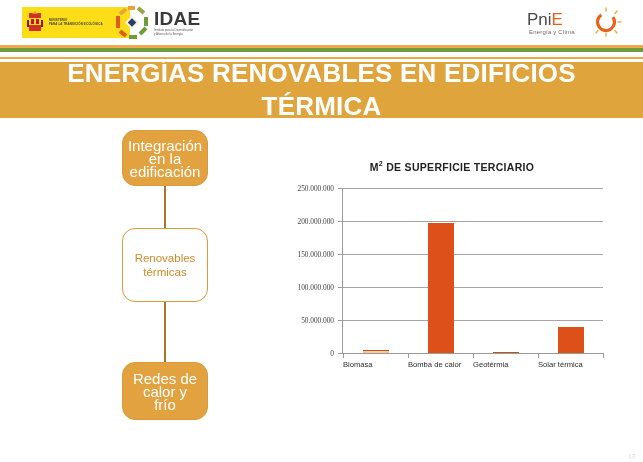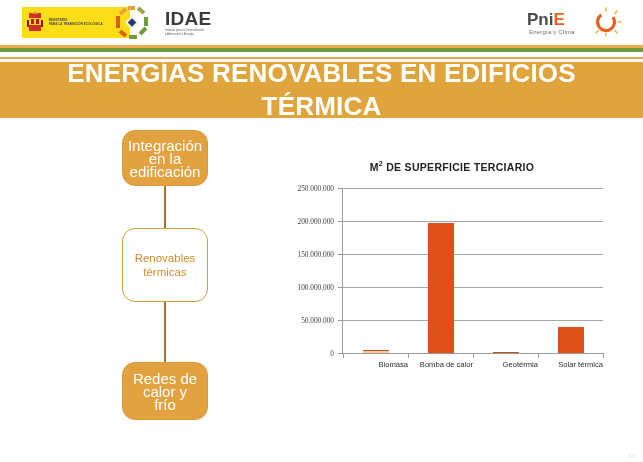--- a/index.html
+++ b/index.html
@@ -30,38 +30,38 @@
     margin-left:5px;
     font-size:2.9px; line-height:3.9px;
     letter-spacing:.15px;
     color:#3a3a3a;
     font-family:"Liberation Sans", sans-serif;
     font-weight:bold;
     white-space:pre-line;
   }
   .idae-logo{
     position:absolute; left:115px; top:6px; height:33px;
-    display:flex; align-items:center;gap:11px;
+    display:flex; align-items:center;
   }
   .idae-mark{width:34px;height:33px;flex:none;}
   .idae-words{margin-left:5px;}
   .idae-title{
     font-size:19px;font-weight:bold;color:#3a3a3a;
     letter-spacing:.3px;line-height:19px;
   }
   .idae-sub{
     font-size:2.9px;line-height:3.8px;color:#5a5a5a;
     white-space:pre-line;margin-top:1px;
   }
   .pniec{
     position:absolute; right:12px; top:5px; width:104px; height:36px;
   }
   .pniec-word{
     position:absolute;left:0;top:5px;
-    font-size:17px;font-weight:bold;color:#4a4a4a;letter-spacing:0px;
+    font-size:17px;font-weight:normal;color:#4a4a4a;letter-spacing:0px;
   }
   .pniec-word .e{color:#e8601c;}
   .pniec-sun{position:absolute;left:62px;top:2px;width:40px;height:32px;}
   .pniec-sub{
     position:absolute;left:2px;top:24px;
     font-size:6px;color:#6b6b6b;letter-spacing:.2px;
   }
 
   .rule-orange-top{position:absolute;left:0;top:45px;width:643px;height:3px;background:#f0a850;}
   .rule-green{position:absolute;left:0;top:48px;width:643px;height:4px;background:#6d9c3a;}
@@ -135,21 +135,21 @@
   .barcell{flex:1;display:flex;align-items:flex-end;justify-content:center;height:100%;}
   .bar{width:40%;background:#dd501a;}
   .bar.tiny{background:#f6c89a;border-top:1px solid #b4561f;}
   .xticks{position:absolute;left:0;top:165px;width:260px;height:5px;}
   .xtick{position:absolute;width:1px;height:5px;background:#9a9a9a;top:0;}
   .xlabels{
     position:absolute;left:0;top:172px;width:260px;
     display:flex;
   }
   .xlabel{
-    flex:1;text-align:right;font-size:7.6px;color:#2b2b2b;
+    flex:1;text-align:left;font-size:7.6px;color:#2b2b2b;
     white-space:nowrap;
   }
 
   .page-num{
     position:absolute;right:8px;bottom:3px;
     font-size:6px;color:#d8d8d8;
   }
 </style>
 </head>
 <body>

